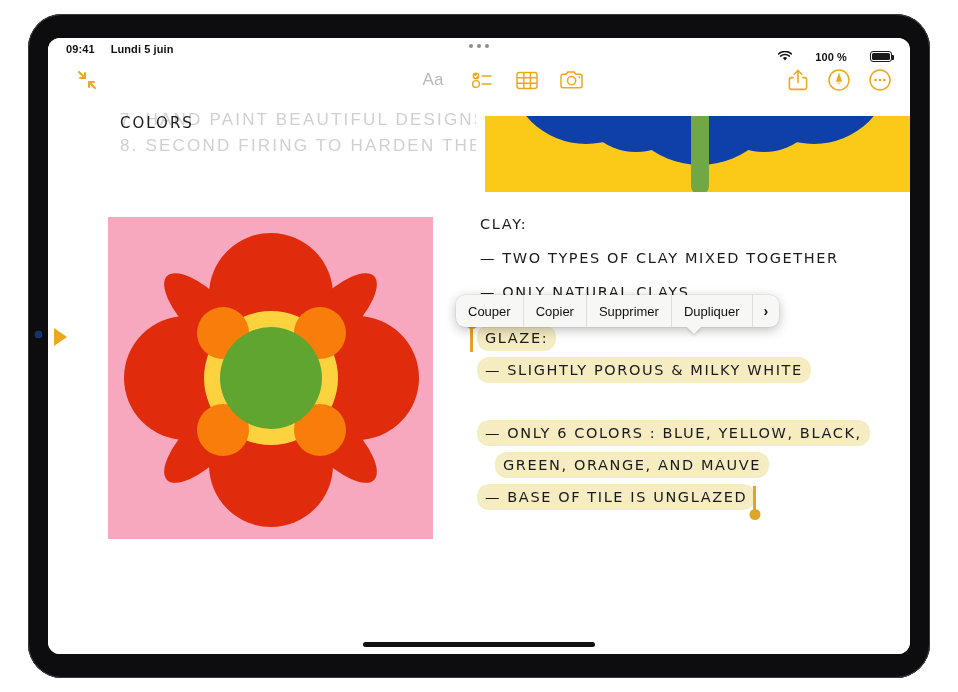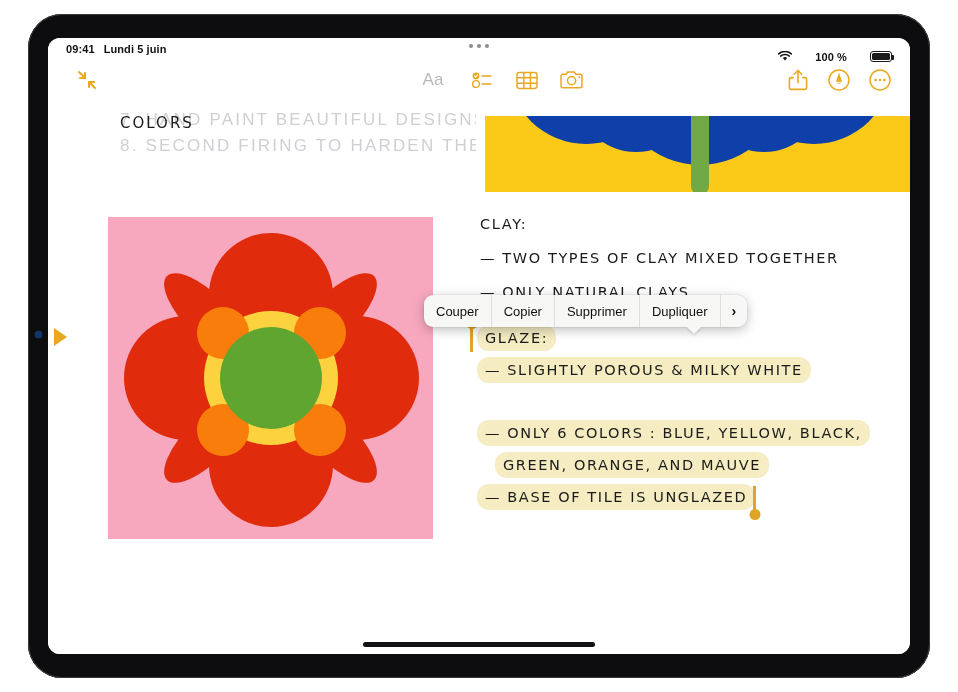--- a/index.html
+++ b/index.html
@@ -48,21 +48,21 @@
   #status-bar {
     position: absolute; left: 0; top: 0;
     width: 100%; height: 22px;
     display: flex; align-items: center;
     justify-content: space-between;
     padding: 0 18px;
     font-size: 11px; font-weight: bold;
     color: #111; letter-spacing: 0.1px;
     z-index: 40;
   }
-  #status-left { display: flex; gap: 9px; align-items: center; }
+  #status-left { display: flex; gap: 16px; align-items: center; }
   #status-right { display: flex; gap: 23px; font-weight: bold; margin-top: 16px; }
   .battery-shell {
     width: 22px; height: 11px;
     border: 1px solid #1a1a1a;
     border-radius: 3px;
     position: relative;
     display: inline-block;
   }
   .battery-shell::after {
     content: ""; position: absolute;
@@ -184,21 +184,21 @@
     position: absolute;
     left: 428px; top: 60px;
     width: 448px; height: 94px;
     overflow: hidden;
     background: #ffffff;
   }
 
   
   #context-menu {
     position: absolute;
-    left: 376px; top: 257px;
+    left: 408px; top: 257px;
     height: 32px;
     display: flex; align-items: stretch;
     background: #f7f7f5;
     border-radius: 9px;
     box-shadow: 0 3px 12px rgba(0,0,0,0.26), 0 0 0 0.5px rgba(0,0,0,0.08);
     z-index: 60;
     overflow: hidden;
   }
   .cm-item {
     display: flex; align-items: center;

